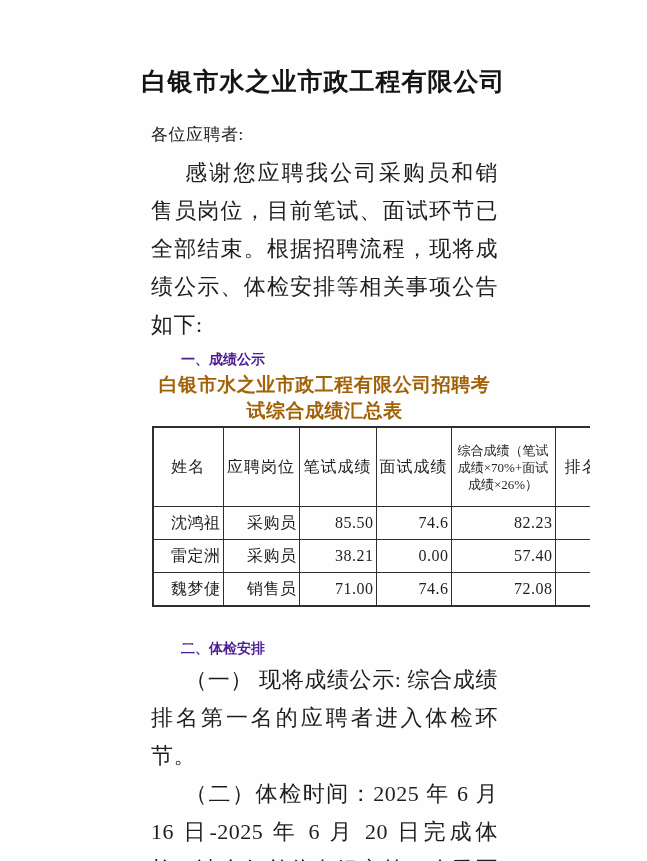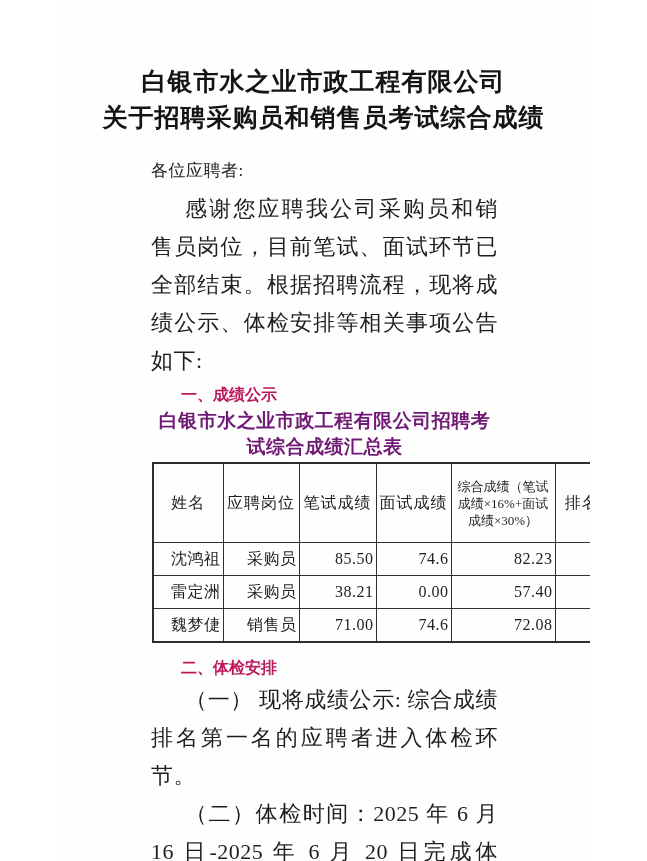--- a/index.html
+++ b/index.html
@@ -40,35 +40,35 @@
     margin: 0;
     font-size: 22px;
     line-height: 38px;
     letter-spacing: 0.5px;
     text-align: justify;
     text-justify: inter-character;
   }
   .indent { text-indent: 34px; }
   .sec-heading {
     margin: 2px 0 0 0;
-    font-size: 16px;
+    font-size: 14px;
     line-height: 26px;
     font-weight: bold;
-    color: #be185d;
+    color: #4c1d95;
     text-indent: 30px;
     font-family: "Liberation Sans", sans-serif;
   }
-  .sec-heading.second { margin-top: 12px; }
+  .sec-heading.second { margin-top: 28px; }
   .table-title {
     margin: 0 0 2px 0;
     font-size: 19px;
     line-height: 26px;
     font-weight: bold;
     text-align: center;
-    color: #701a75;
+    color: #a16207;
     font-family: "Liberation Sans", sans-serif;
     letter-spacing: 0.5px;
   }
   table.results {
     border-collapse: collapse;
     table-layout: fixed;
     width: 458px;
     margin-left: 1px;
     border: 2px solid #2e2e2e;
   }
@@ -103,21 +103,20 @@
   .col-combined { width: 104px; }
   .col-rank { width: 54px; }
 </style>
 </head>
 <body>
 
 <div class="page">
 
   <header class="doc-title">
     <div>白银市水之业市政工程有限公司</div>
-    <div>关于招聘采购员和销售员考试综合成绩</div>
   </header>
 
   <div class="content">
 
     <p class="salutation">各位应聘者:</p>
 
     <p class="para indent">感谢您应聘我公司采购员和销售员岗位，目前笔试、面试环节已全部结束。根据招聘流程，现将成绩公示、体检安排等相关事项公告如下:</p>
 
     <h2 class="sec-heading">一、成绩公示</h2>
 
@@ -131,21 +130,21 @@
         <col class="col-interview">
         <col class="col-combined">
         <col class="col-rank">
       </colgroup>
       <thead>
         <tr>
           <th>姓名</th>
           <th>应聘岗位</th>
           <th>笔试成绩</th>
           <th>面试成绩</th>
-          <th class="combined">综合成绩（笔试成绩×16%+面试成绩×30%）</th>
+          <th class="combined">综合成绩（笔试成绩×70%+面试成绩×26%）</th>
           <th>排名</th>
         </tr>
       </thead>
       <tbody>
         <tr>
           <td>沈鸿祖</td>
           <td>采购员</td>
           <td>85.50</td>
           <td>74.6</td>
           <td>82.23</td>

